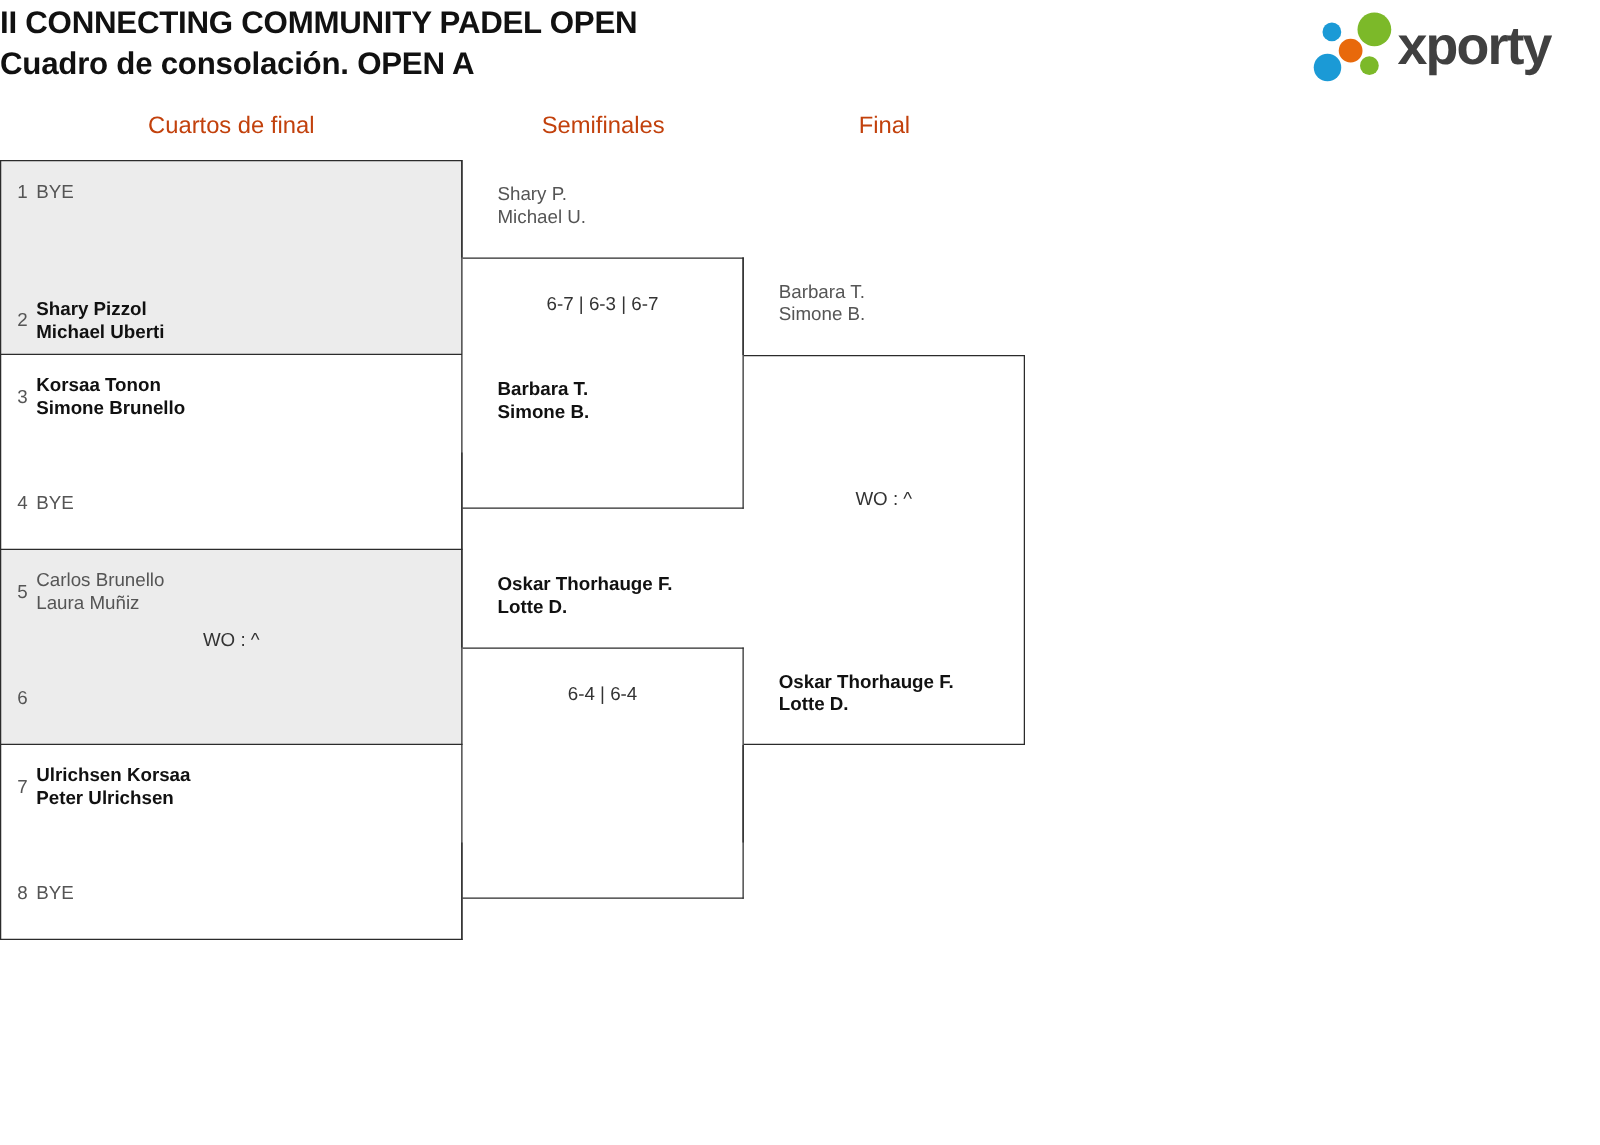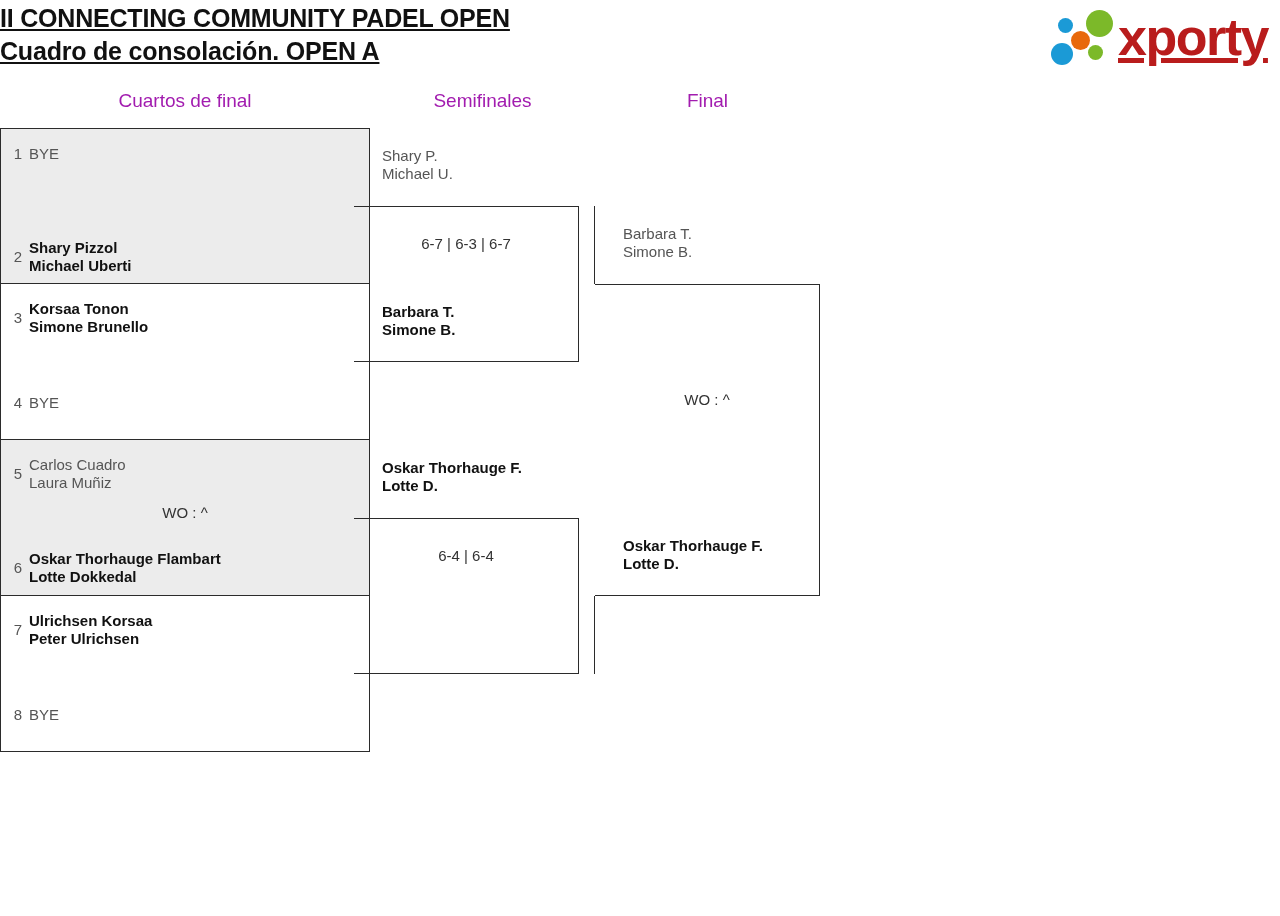--- a/index.html
+++ b/index.html
@@ -15,21 +15,20 @@
   
   .header {
     position: relative;
     width: 1280px;
     height: 90px;
   }
   .title-block {
     position: absolute;
     left: 0; top: 2px;
     line-height: 33px;
-    text-decoration: underline;
   }
   .title-line {
     font-size: 25px;
     font-weight: 700;
     letter-spacing: -0.2px;
     color: #111111;
     white-space: nowrap;
   }
 
   
@@ -41,39 +40,38 @@
   .logo-dots { position: absolute; left: 4px; top: 2px; width: 68px; height: 58px; }
   .dot { position: absolute; border-radius: 50%; }
   .dot-blue-top   { left: 8px;  top: 10px; width: 15px; height: 15px; background: #1b9ad6; }
   .dot-blue-big   { left: 1px;  top: 35px; width: 22px; height: 22px; background: #1b9ad6; }
   .dot-orange     { left: 21px; top: 23px; width: 19px; height: 19px; background: #e8690b; }
   .dot-green-big  { left: 36px; top: 2px;  width: 27px; height: 27px; background: #7cb929; }
   .dot-green-sm   { left: 38px; top: 37px; width: 15px; height: 15px; background: #7cb929; }
   .logo-word {
     position: absolute;
     left: 72px; top: 0px;
-    font-size: 52px;
+    font-size: 43px;
     font-weight: 700;
-    color: #b91c1c;
+    color: #404040;
     letter-spacing: -1.5px;
     line-height: 62px;
-    text-decoration: underline;
   }
 
   
   .round-headers {
     position: relative;
     width: 1280px;
     height: 38px;
   }
   .round-header {
     position: absolute;
     top: 0;
     font-size: 19px;
-    color: #a21caf;
+    color: #c2410c;
     text-align: center;
     white-space: nowrap;
   }
   .rh-qf { left: 0;   width: 370px; }
   .rh-sf { left: 370px; width: 225px; }
   .rh-f  { left: 595px; width: 225px; }
 
   
   .bracket {
     position: relative;
@@ -92,21 +90,21 @@
   }
   .m1.first { border-top: 1px solid #2b2b2b; }
   .m1.shaded { background: #ececec; }
 
   
   .mbox {
     position: absolute;
     border: 1px solid #2b2b2b;
     border-left: none;
   }
-  .m2 { left: 354px; width: 225px; height: 156px; }
+  .m2 { left: 370px; width: 225px; height: 201px; }
   .m3 { left: 595px; width: 225px; height: 312px; }
 
   
   .conn {
     position: absolute;
     width: 1px;
     background: #2b2b2b;
   }
 
   
@@ -214,30 +212,26 @@
         <span class="n">BYE</span>
       </span>
     </div>
     <div class="score score-qf"></div>
   </div>
 
   <div class="m1 shaded" style="top:312px;">
     <div class="entry top loser">
       <span class="seed">5</span>
       <span class="names">
-        <span class="n">Carlos Cuadro</span>
+        <span class="n">Carlos Brunello</span>
         <span class="n">Laura Muñiz</span>
       </span>
     </div>
     <div class="entry bottom winner">
       <span class="seed">6</span>
-      <span class="names">
-        <span class="n">Oskar Thorhauge Flambart</span>
-        <span class="n">Lotte Dokkedal</span>
-      </span>
     </div>
     <div class="score score-qf">WO : ^</div>
   </div>
 
   <div class="m1" style="top:468px;">
     <div class="entry top winner">
       <span class="seed">7</span>
       <span class="names">
         <span class="n">Ulrichsen Korsaa</span>
         <span class="n">Peter Ulrichsen</span>

